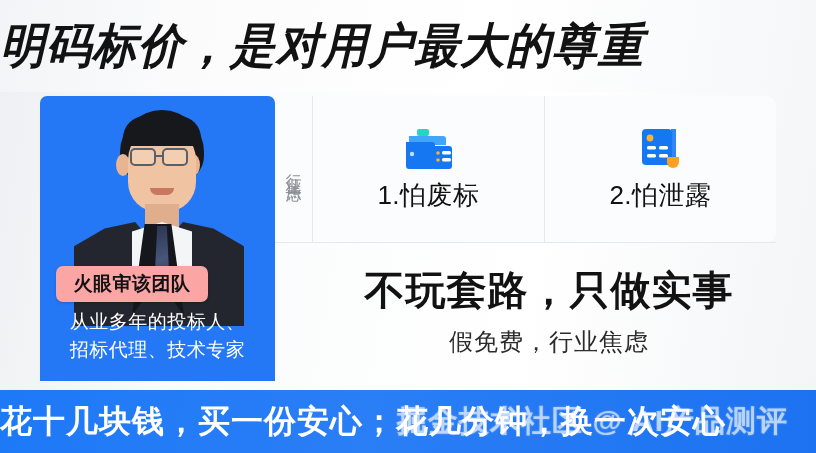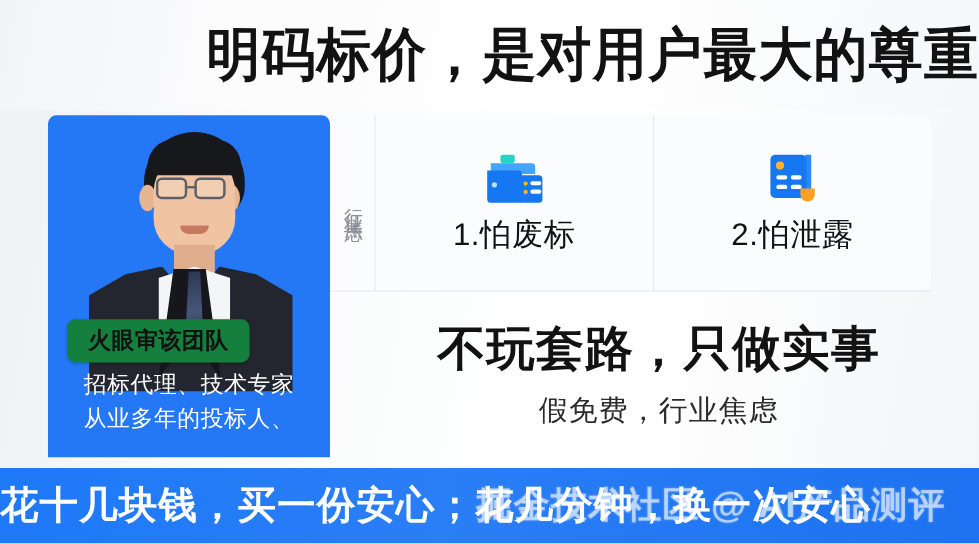--- a/index.html
+++ b/index.html
@@ -7,21 +7,21 @@
   body {
     font-family:"Liberation Sans","DejaVu Sans",sans-serif;
     background:#ffffff;
     position:relative;
   }
 
   
   .headline-bar{
     position:absolute; left:0; top:0; width:816px; height:92px;
     background:linear-gradient(100deg,#f2f4f7 0%,#fbfbfc 22%,#ffffff 60%,#f6f7f9 100%);
-    display:flex; align-items:center; justify-content:flex-end;
+    display:flex; align-items:center; justify-content:flex-start;font-style:italic;
   }
   .headline{
     font-size:45px; font-weight:bold; color:#121212;
     letter-spacing:1px; white-space:nowrap;
     transform:scaleY(1.06);
   }
 
   
   .stage{
     position:absolute; left:0; top:92px; width:816px; height:298px;
@@ -87,21 +87,21 @@
     clip-path:polygon(0 100%,0 22%,18% 6%,36% 0,50% 26%,64% 0,82% 6%,100% 22%,100% 100%);
   }
   .p-lapel-l,.p-lapel-r{
     position:absolute; top:128px; width:30px; height:92px; background:#15171c;
   }
   .p-lapel-l{ left:92px; clip-path:polygon(100% 0,100% 52%,0 100%,42% 0); }
   .p-lapel-r{ left:114px; clip-path:polygon(0 0,58% 0,100% 100%,0 52%); }
 
   .badge{
     position:absolute; left:16px; top:170px; width:152px; height:36px;
-    background:#15803d; border-radius:7px;
+    background:#fca5a5; border-radius:7px;
     display:flex; align-items:center; justify-content:center;
     box-shadow:0 1px 3px rgba(0,0,0,.18); z-index:4;
   }
   .badge-text{ font-size:19px; font-weight:bold; color:#121212; letter-spacing:.5px; }
   .profile-lines{
     position:absolute; left:0; top:212px; width:235px; z-index:4;
     text-align:center; color:#ffffff;
   }
   .profile-lines div{ font-size:19px; line-height:28px; font-weight:500; letter-spacing:.5px; }
 
@@ -190,22 +190,22 @@
       <div class="p-neck"></div>
       <div class="p-shirt"></div>
       <div class="p-lapel-l"></div>
       <div class="p-lapel-r"></div>
       <div class="p-tie"></div>
     </div>
     <div class="badge">
       <span class="badge-text">火眼审该团队</span>
     </div>
     <div class="profile-lines">
+      <div>从业多年的投标人、</div>
       <div>招标代理、技术专家</div>
-      <div>从业多年的投标人、</div>
     </div>
   </div>
 
   <div class="card-panel">
     <div class="vertical-label">
       <span>行业焦虑</span>
     </div>
     <div class="cards">
 
       <div class="card">

